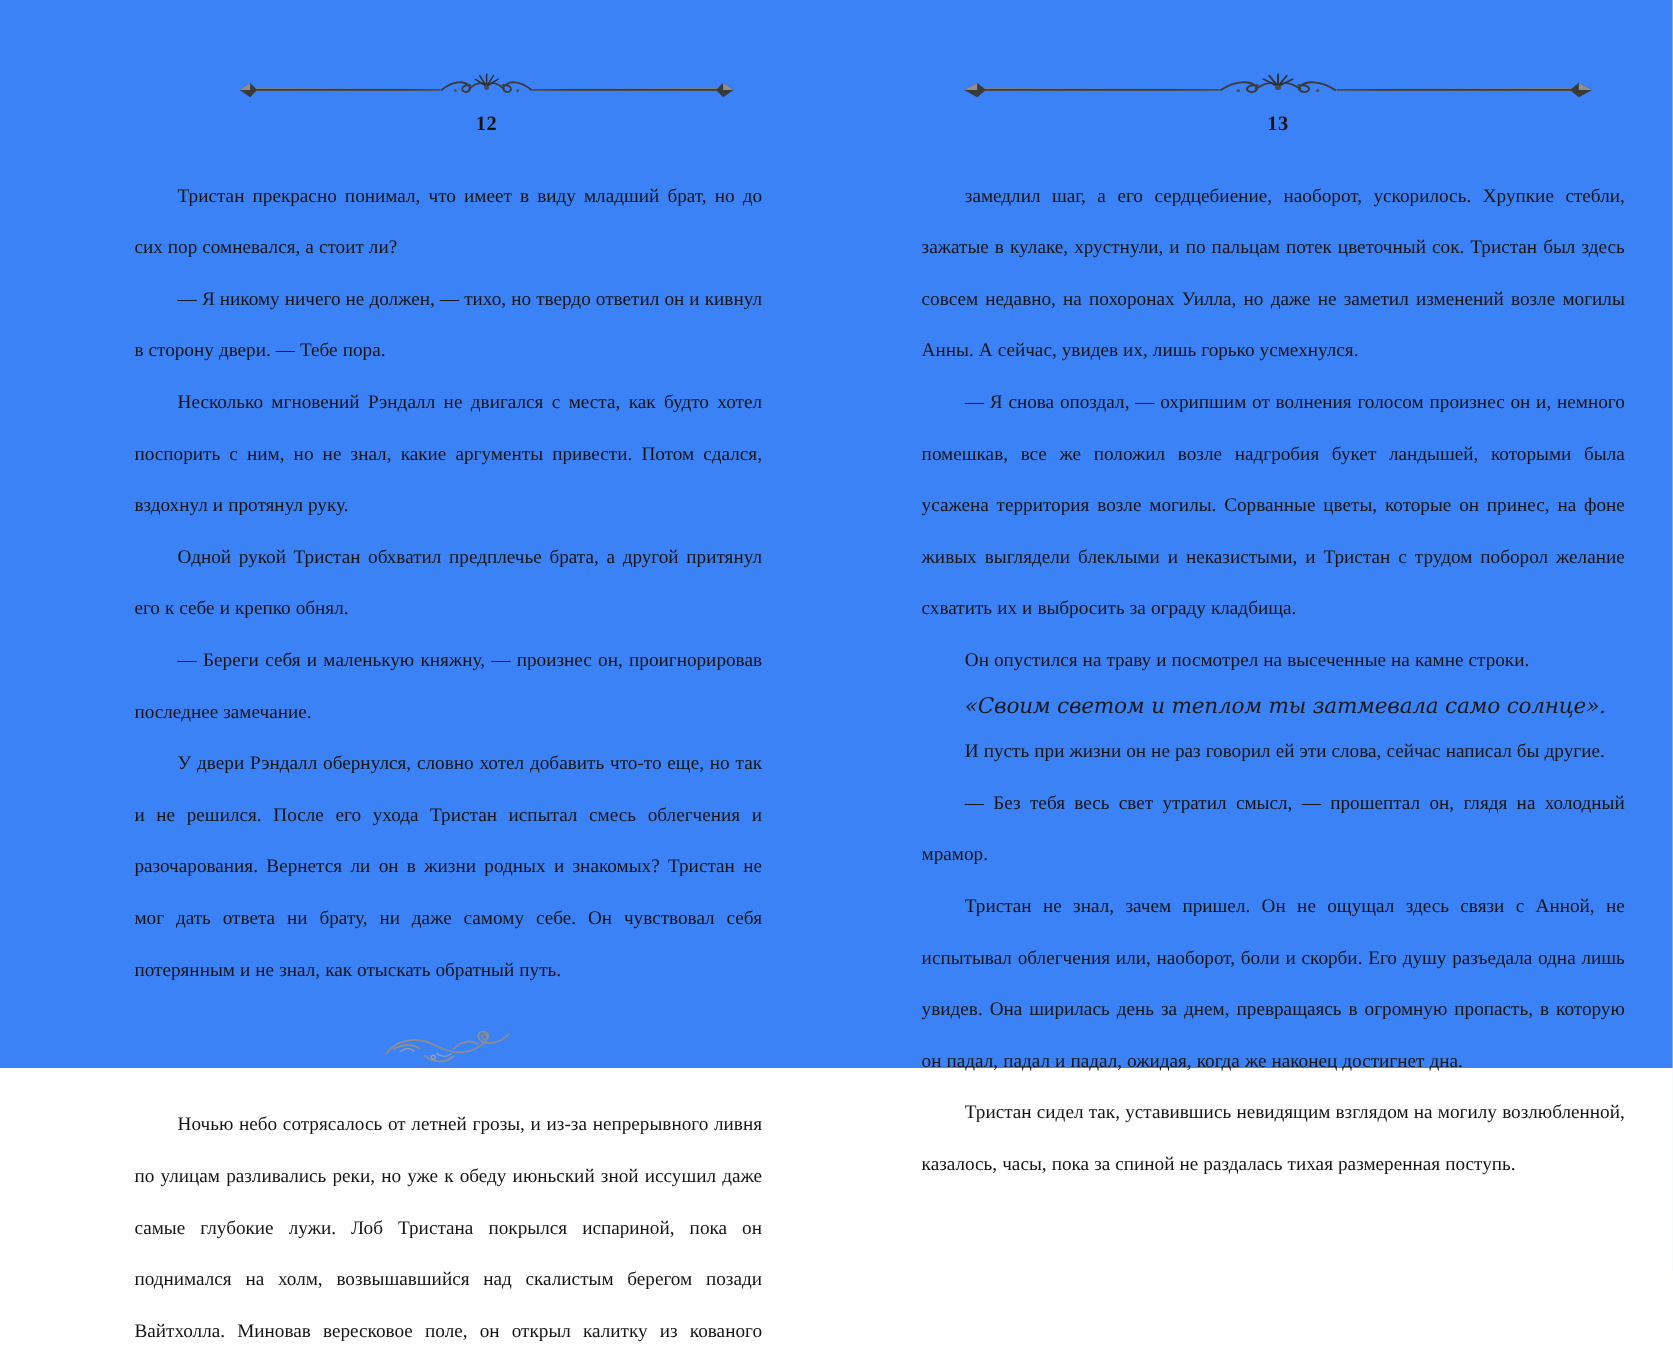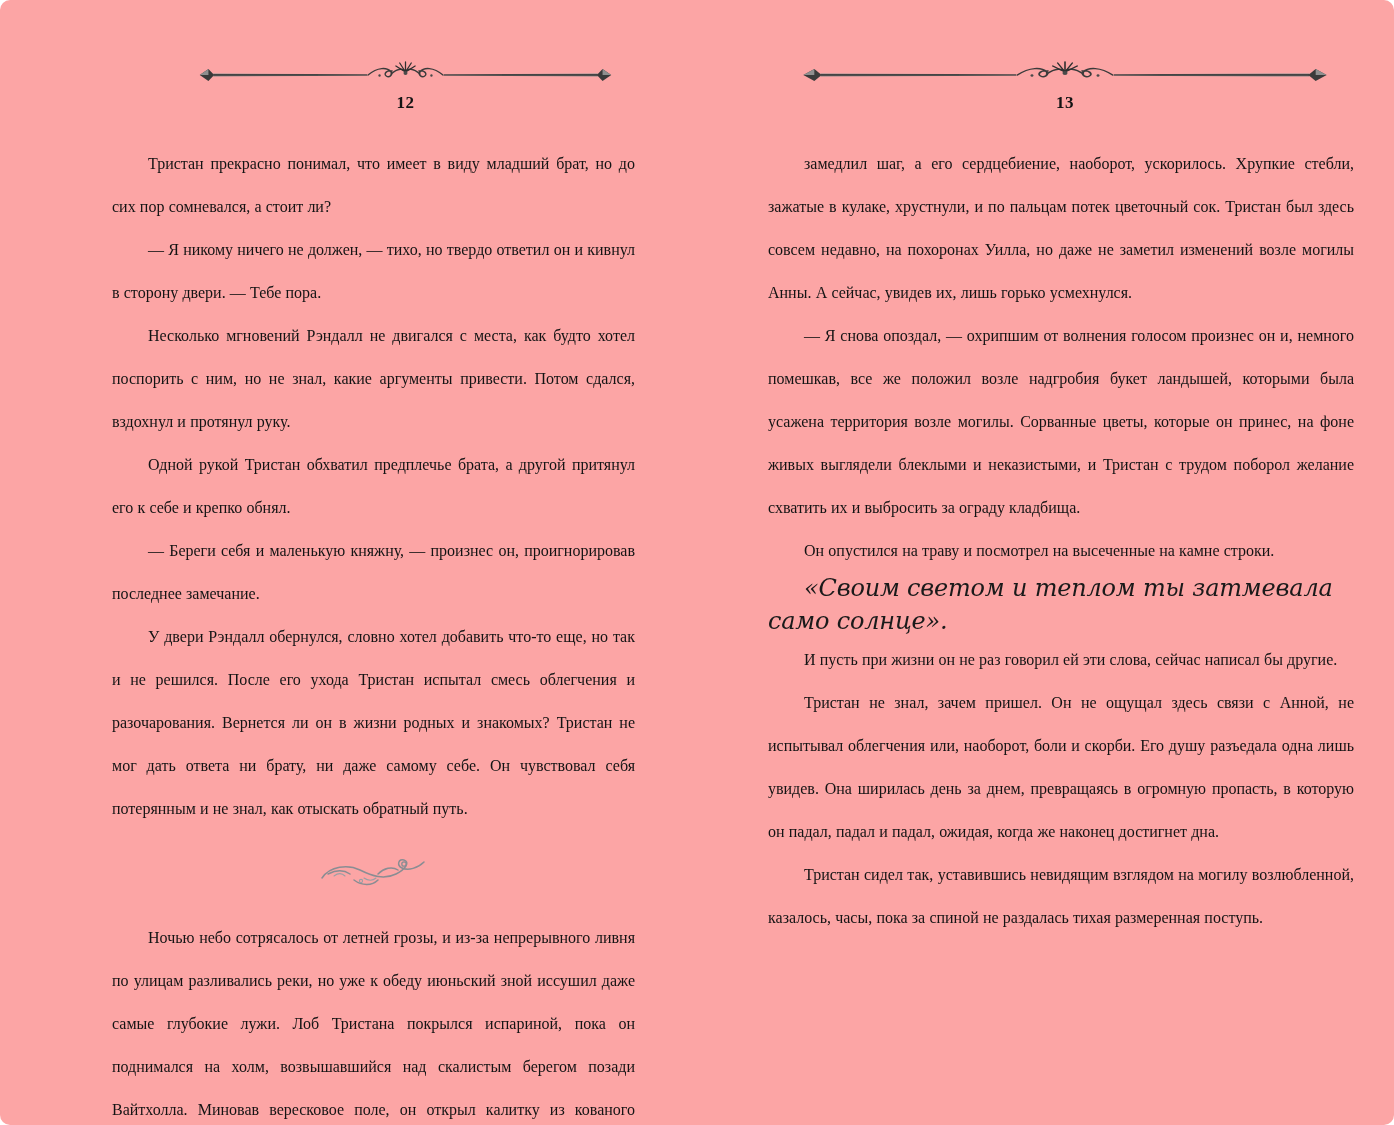--- a/index.html
+++ b/index.html
@@ -12,24 +12,23 @@
     width: 1394px;
     height: 1125px;
     overflow: hidden;
     font-family: "Liberation Serif", "DejaVu Serif", serif;
     color: #111111;
   }
 
   .spread {
     position: relative;
     width: 1394px;
-    height: 1125px;
-    background: #fca5a5;
+    height: 890px;
+    background: #3b82f6;
     display: flex;
-    border-radius: 10px;
   }
 
   .page {
     position: relative;
     width: 697px;
     height: 1125px;
     box-sizing: border-box;
   }
 
   .page-left  { padding: 0 62px 0 112px; }
@@ -71,21 +70,21 @@
     font-size: 16px;
     line-height: 43px;
     color: #141414;
     hyphens: manual;
     word-spacing: 0.2px;
   }
 
   p.epitaph {
     margin: 0;
     text-indent: 36px;
-    font-size: 24px;
+    font-size: 18px;
     line-height: 33.2px;
     font-style: italic;
     font-family: "DejaVu Serif", "Liberation Serif", serif;
     letter-spacing: -0.2px;
     color: #1a1a1a;
   }
 
   
   .divider {
     display: flex;
@@ -213,19 +212,20 @@
     </div>
 
     <div class="col">
       <p class="para">замедлил шаг, а его сердцебиение, наоборот, ускори­лось. Хрупкие стебли, зажатые в кулаке, хрустнули, и по пальцам потек цветочный сок. Тристан был здесь совсем недавно, на похоронах Уилла, но даже не заме­тил изменений возле могилы Анны. А сейчас, увидев их, лишь горько усмехнулся.</p>
       <p class="para">— Я снова опоздал, — охрипшим от волнения голосом произнес он и, немного помешкав, все же положил возле надгробия букет ландышей, которыми была усажена территория возле могилы. Сорванные цветы, которые он принес, на фоне живых выглядели блеклыми и неказистыми, и Тристан с трудом побо­рол желание схватить их и выбросить за ограду клад­бища.</p>
       <p class="para">Он опустился на траву и посмотрел на высеченные на камне строки.</p>
 
       <p class="epitaph">«Своим светом и теплом ты затмевала само солнце».</p>
 
       <p class="para">И пусть при жизни он не раз говорил ей эти слова, сейчас написал бы другие.</p>
+      <p class="para">— Без тебя весь свет утратил смысл, — прошеп­тал он, глядя на холодный мрамор.</p>
       <p class="para">Тристан не знал, зачем пришел. Он не ощущал здесь связи с Анной, не испытывал облегчения или, наоборот, боли и скорби. Его душу разъедала одна лишь увидев. Она ширилась день за днем, превраща­ясь в огромную пропасть, в которую он падал, падал и падал, ожидая, когда же наконец достигнет дна.</p>
       <p class="para">Тристан сидел так, уставившись невидящим взгля­дом на могилу возлюбленной, казалось, часы, пока за спиной не раздалась тихая размеренная поступь.</p>
 
     </div>
   </div>
 
 </div>
 
 </body></html>

